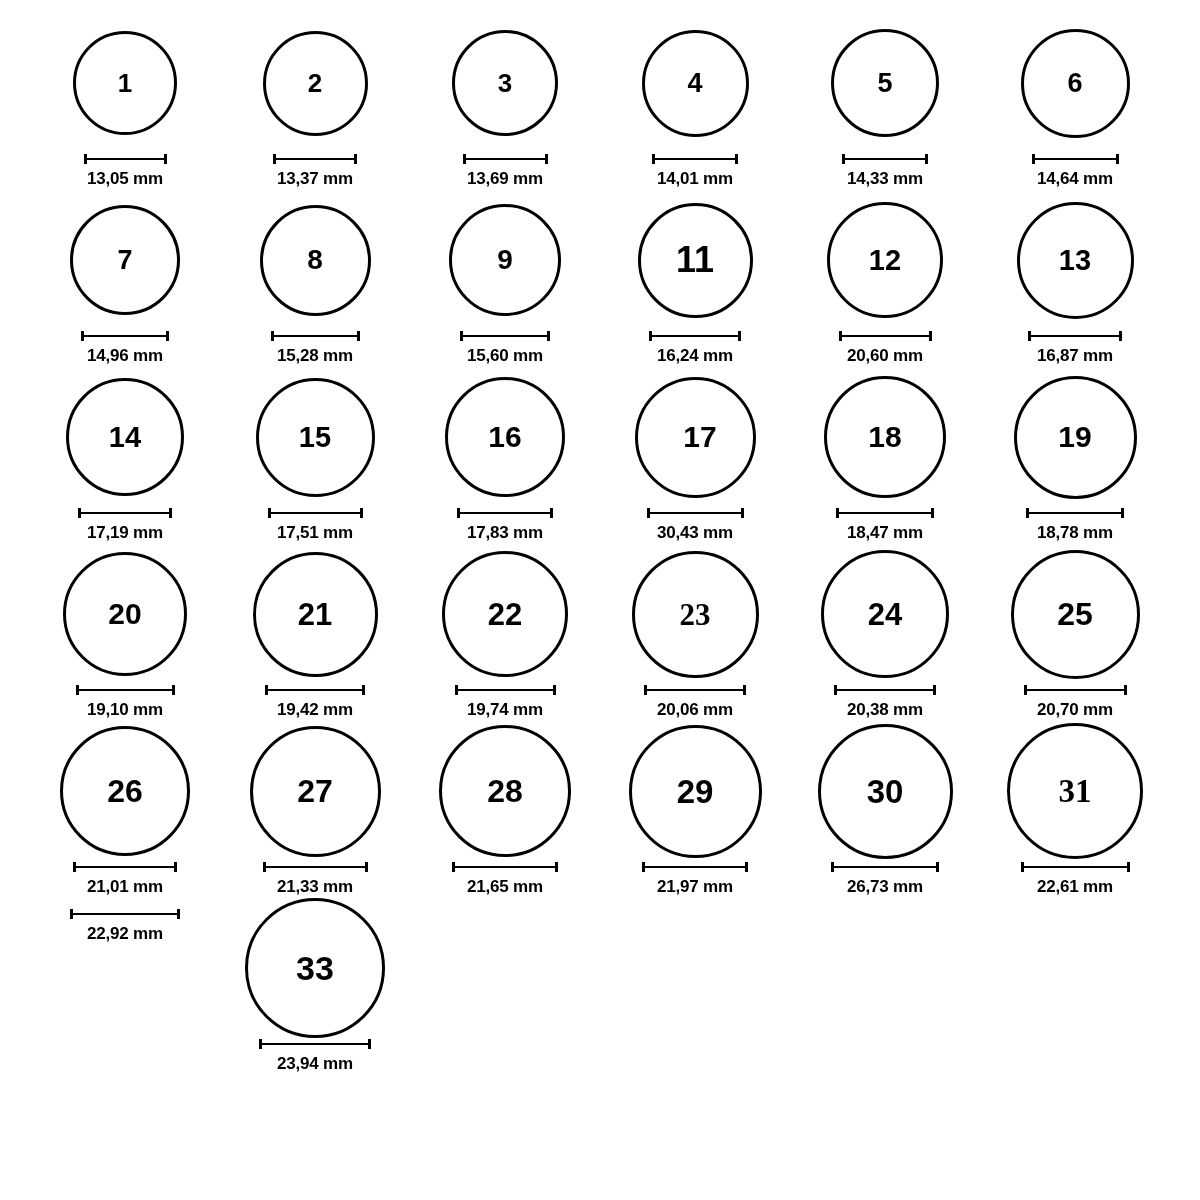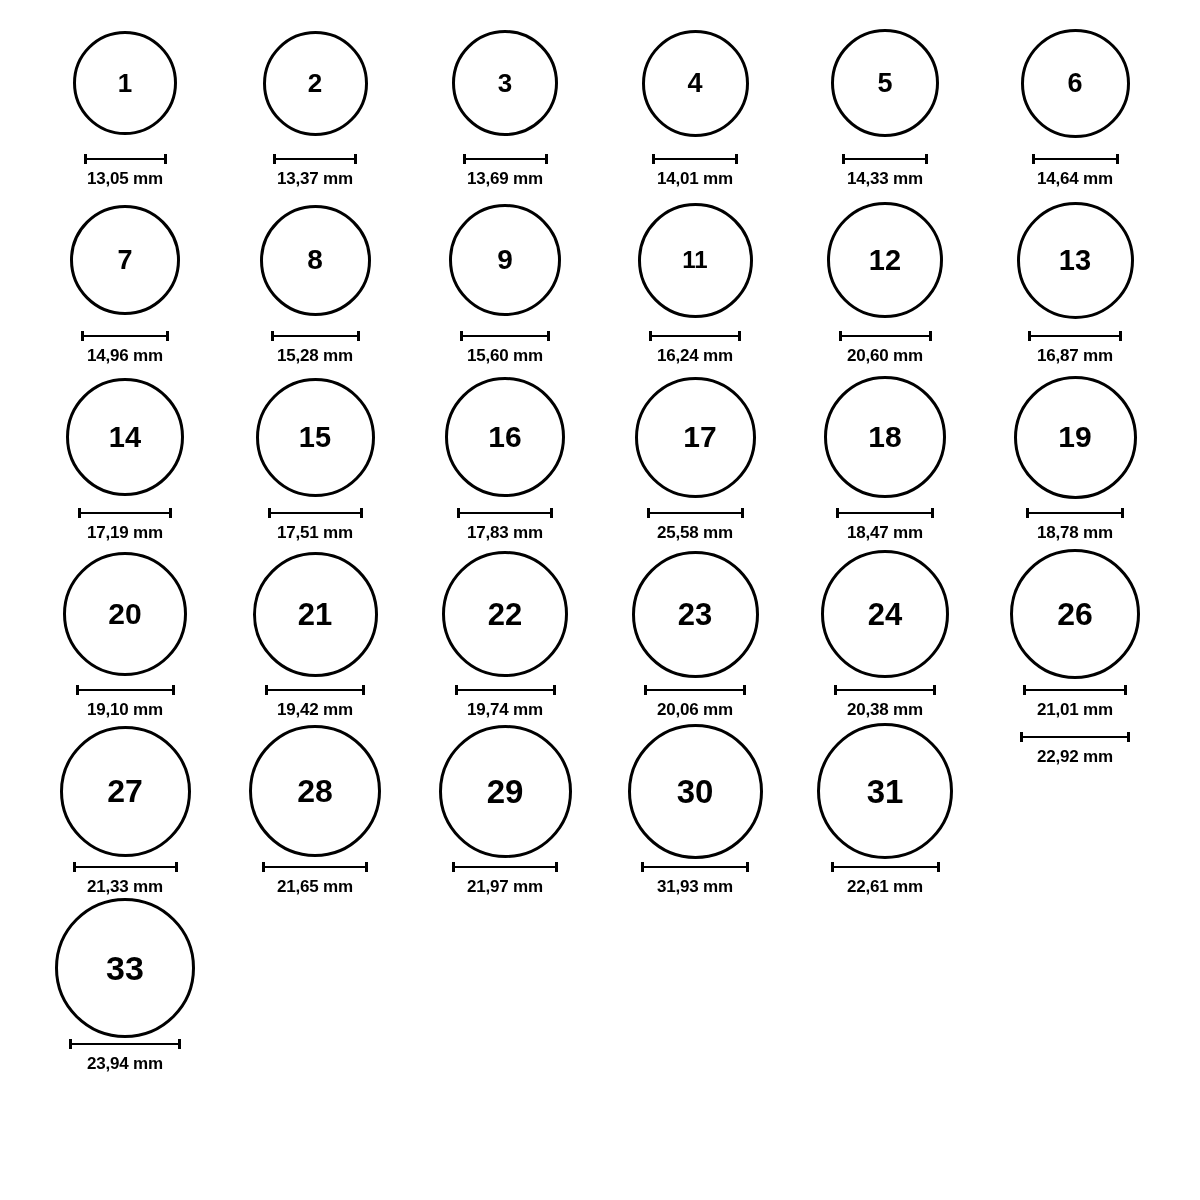--- a/index.html
+++ b/index.html
@@ -215,21 +215,21 @@
         <div class="measure">
           <div class="bar" style="width: 90px;">
             <div class="line"></div>
           </div>
         </div>
         <div class="mm-label">15,60 mm</div>
       </div>
       <div class="cell">
         <div class="circle-wrap">
           <div class="circle" style="width: 115px; height: 115px;">
-            <span class="size-num" style="font-size: 24px; text-align: right;">11</span>
+            <span class="size-num" style="font-size: 36px; text-align: right;">11</span>
           </div>
         </div>
         <div class="measure">
           <div class="bar" style="width: 92px;">
             <div class="line"></div>
           </div>
         </div>
         <div class="mm-label">16,24 mm</div>
       </div>
       <div class="cell">
@@ -301,21 +301,21 @@
         <div class="circle-wrap">
           <div class="circle" style="width: 121px; height: 121px;">
             <span class="size-num" style="font-size: 30px; margin-left: 10px;">17</span>
           </div>
         </div>
         <div class="measure">
           <div class="bar" style="width: 97px;">
             <div class="line"></div>
           </div>
         </div>
-        <div class="mm-label">25,58 mm</div>
+        <div class="mm-label">30,43 mm</div>
       </div>
       <div class="cell">
         <div class="circle-wrap">
           <div class="circle" style="width: 122px; height: 122px;">
             <span class="size-num" style="font-size: 30px;">18</span>
           </div>
         </div>
         <div class="measure">
           <div class="bar" style="width: 98px;">
             <div class="line"></div>
@@ -370,21 +370,21 @@
         </div>
         <div class="measure">
           <div class="bar" style="width: 101px;">
             <div class="line"></div>
           </div>
         </div>
         <div class="mm-label">19,74 mm</div>
       </div>
       <div class="cell">
         <div class="circle-wrap">
-          <div class="circle" style="width: 127px; height: 127px;">
+          <div class="circle" style="width: 127px; height: 127px; font-family: Liberation Serif, serif;">
             <span class="size-num" style="font-size: 31px;">23</span>
           </div>
         </div>
         <div class="measure">
           <div class="bar" style="width: 102px;">
             <div class="line"></div>
           </div>
         </div>
         <div class="mm-label">20,06 mm</div>
       </div>
@@ -396,20 +396,33 @@
         </div>
         <div class="measure">
           <div class="bar" style="width: 102px;">
             <div class="line"></div>
           </div>
         </div>
         <div class="mm-label">20,38 mm</div>
       </div>
       <div class="cell">
         <div class="circle-wrap">
+          <div class="circle" style="width: 129px; height: 129px;">
+            <span class="size-num" style="font-size: 32px;">25</span>
+          </div>
+        </div>
+        <div class="measure">
+          <div class="bar" style="width: 103px;">
+            <div class="line"></div>
+          </div>
+        </div>
+        <div class="mm-label">20,70 mm</div>
+      </div>
+      <div class="cell">
+        <div class="circle-wrap">
           <div class="circle" style="width: 130px; height: 130px;">
             <span class="size-num" style="font-size: 32px;">26</span>
           </div>
         </div>
         <div class="measure">
           <div class="bar" style="width: 104px;">
             <div class="line"></div>
           </div>
         </div>
         <div class="mm-label">21,01 mm</div>
@@ -457,26 +470,26 @@
         <div class="circle-wrap">
           <div class="circle" style="width: 135px; height: 135px;">
             <span class="size-num" style="font-size: 33px;">30</span>
           </div>
         </div>
         <div class="measure">
           <div class="bar" style="width: 108px;">
             <div class="line"></div>
           </div>
         </div>
-        <div class="mm-label">31,93 mm</div>
+        <div class="mm-label">26,73 mm</div>
       </div>
       <div class="cell">
         <div class="circle-wrap">
           <div class="circle" style="width: 136px; height: 136px;">
-            <span class="size-num" style="font-size: 33px;">31</span>
+            <span class="size-num" style="font-size: 33px; font-family: Liberation Serif, serif;">31</span>
           </div>
         </div>
         <div class="measure">
           <div class="bar" style="width: 109px;">
             <div class="line"></div>
           </div>
         </div>
         <div class="mm-label">22,61 mm</div>
       </div>
       <div class="cell">

